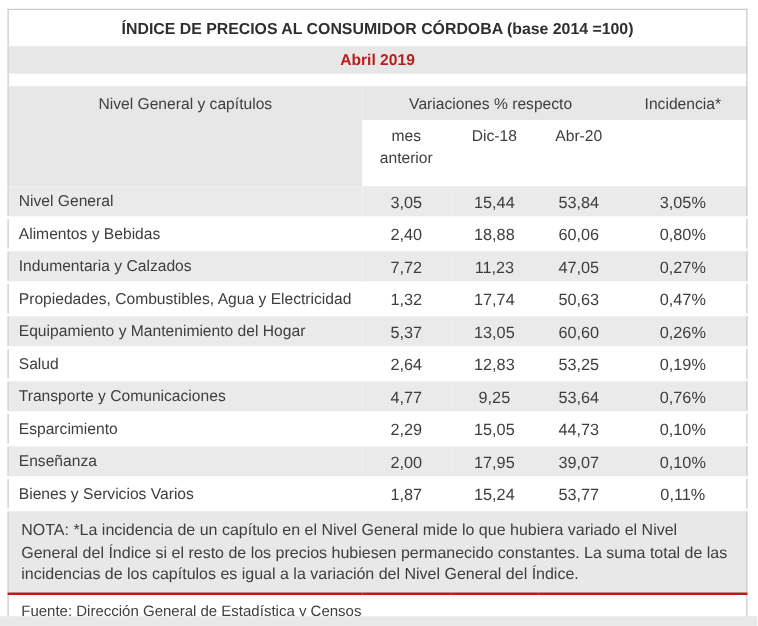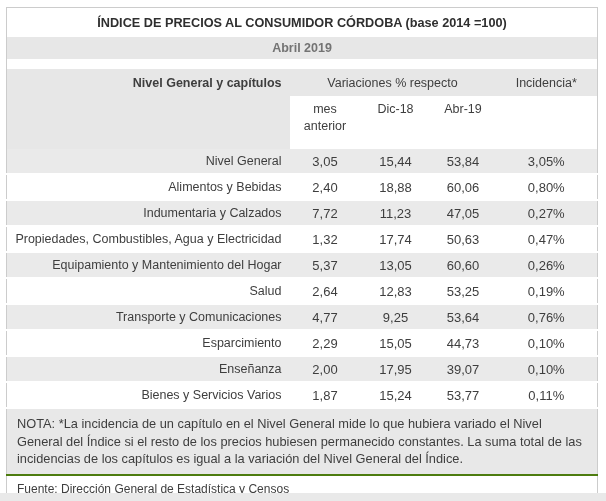--- a/index.html
+++ b/index.html
@@ -49,38 +49,37 @@
     font-weight: bold;
     font-size: 12.7px;
     color: #2f2f2f;
   }
   
   tr.period-row td {
     background: #e7e7e7;
     height: 22px;
     text-align: center;
     font-weight: bold;
-    color: #737373;
+    color: #b91c1c;
   }
   tr.spacer-row td {
     background: #ffffff;
     height: 10px;
     padding: 0;
   }
   
   tr.header-row td {
     background: #e7e7e7;
     height: 27px;
   }
   td.head-col1 {
     background: #e7e7e7;
-    text-align: right;
+    text-align: center;
     vertical-align: top;
     padding-top: 7px;
-    font-weight: bold;
   }
   td.group-head, td.incid-head {
     text-align: center;
     margin-top: 48px;
   }
   tr.subheader-row td {
     background: #ffffff;
     height: 48px;
     vertical-align: top;
     padding-top: 5px;
@@ -89,35 +88,35 @@
   }
   td.sub-mes { padding-left: 4px; padding-right: 4px; }
   
   tr.data-row td {
     height: 24px;
     border-bottom: 2px solid #ffffff;
   }
   tr.zebra-gray td { background: #eaeaea; }
   tr.zebra-white td { background: #ffffff; }
   td.label-cell {
-    text-align: right;
+    text-align: left;
     white-space: nowrap;
   }
   td.num-cell {
     text-align: center;
     font-size: 13px;
   }
   
   tr.nota-row td {
     background: #e8e8e8;
     text-align: left;
     padding: 6px 10px;
     line-height: 1.38;
     font-size: 12.8px;
-    border-bottom: 2px solid #4d7c0f;
+    border-bottom: 2px solid #b91c1c;
     height: auto;
   }
   tr.fuente-row td {
     background: #ffffff;
     text-align: left;
     padding: 5px 10px;
     height: 16px;
     font-size: 12px;
   }
 </style>
@@ -144,21 +143,21 @@
         <td colspan="5"></td>
       </tr>
       <tr class="header-row">
         <td class="head-col1" rowspan="2">Nivel General y capítulos</td>
         <td class="group-head" colspan="3">Variaciones % respecto</td>
         <td class="incid-head">Incidencia*</td>
       </tr>
       <tr class="subheader-row">
         <td class="sub-mes">mes anterior</td>
         <td>Dic-18</td>
-        <td>Abr-19</td>
+        <td>Abr-20</td>
         <td></td>
       </tr>
 
       <tr class="data-row zebra-gray">
           <td class="label-cell">Nivel General</td>
           <td class="num-cell">3,05</td>
           <td class="num-cell">15,44</td>
           <td class="num-cell">53,84</td>
           <td class="num-cell">3,05%</td>
         </tr>

